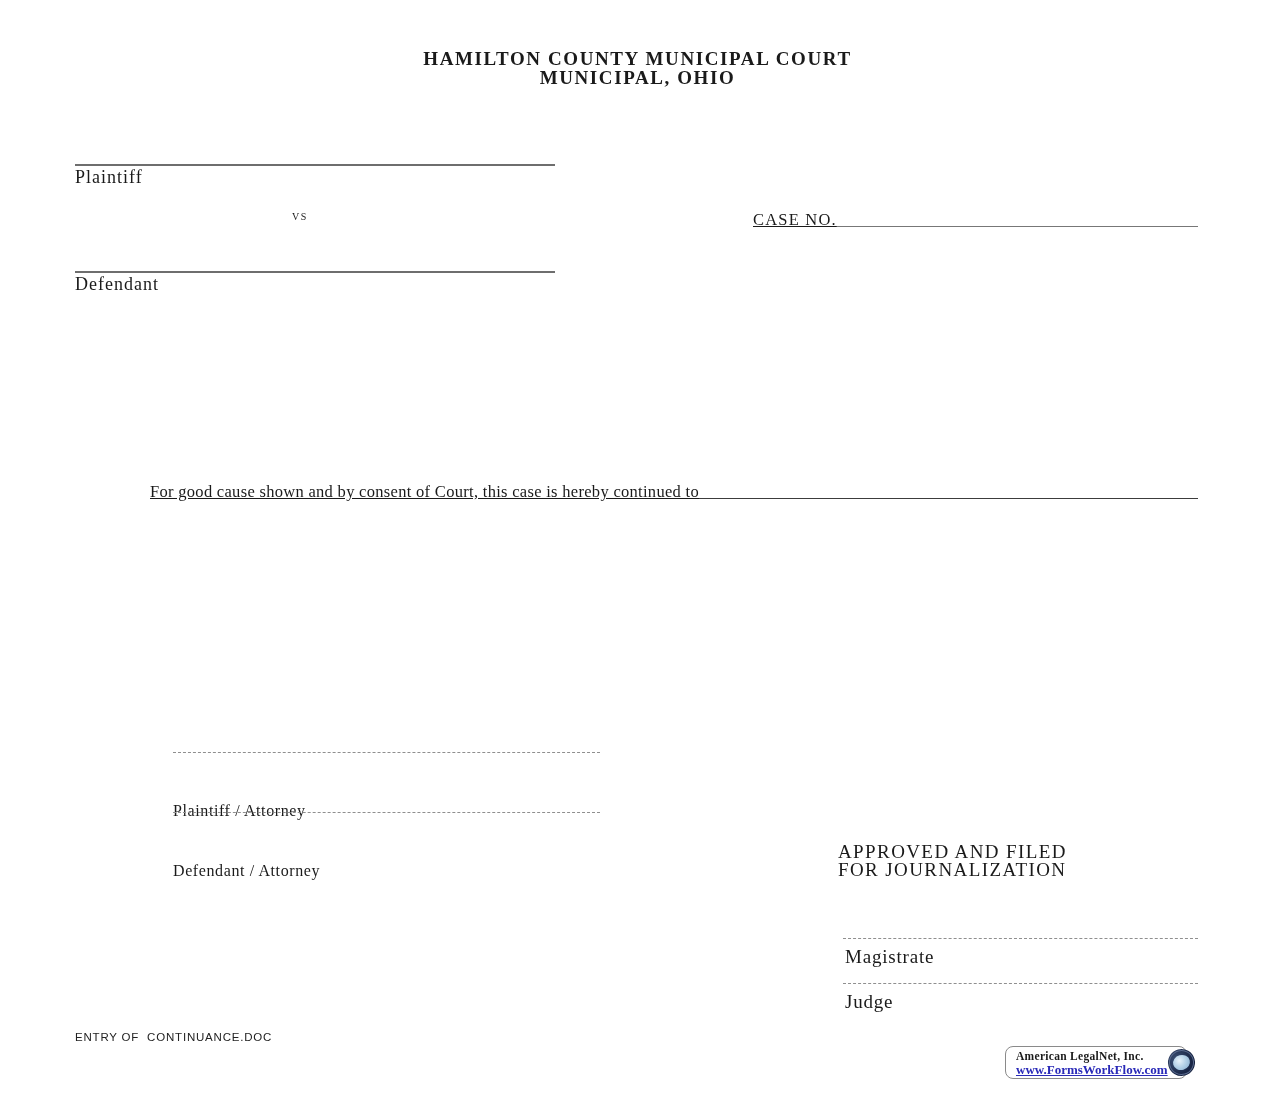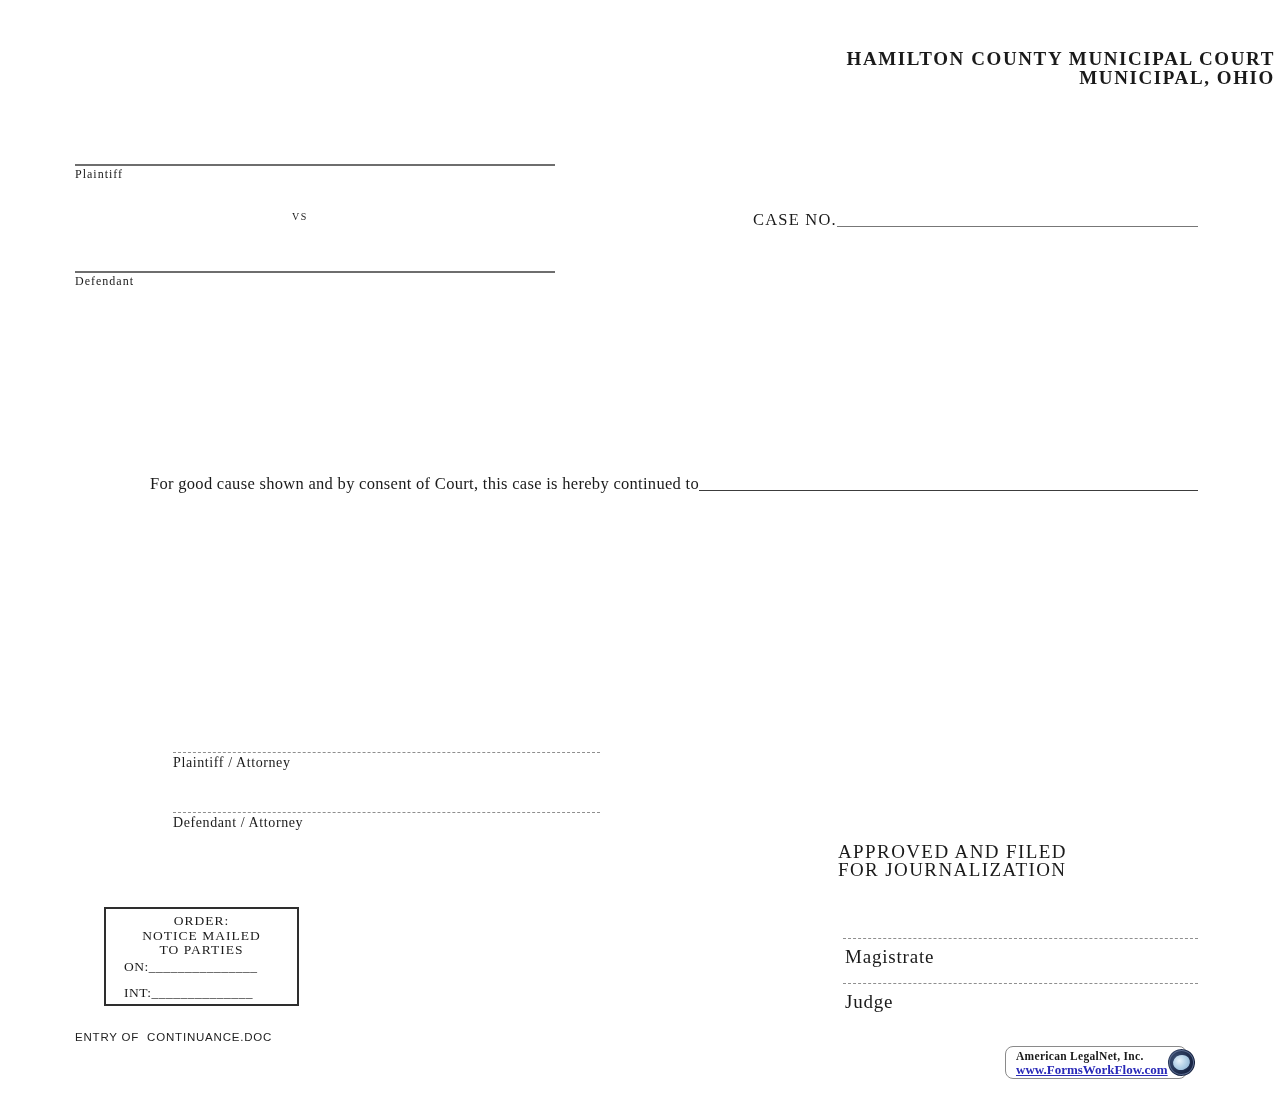--- a/index.html
+++ b/index.html
@@ -11,48 +11,48 @@
     background: #ffffff;
     font-family: "Liberation Serif", serif;
     color: #1a1a1a;
     overflow: hidden;
   }
   .abs { position: absolute; }
 
   
   .doc-title {
     left: 0; right: 0; top: 49px;
-    text-align: right;
+    text-align: center;
     font-weight: bold;
     font-size: 19px;
     letter-spacing: 1.6px;
     line-height: 19px;
   }
   .doc-title .t-line { display: block; }
 
   
   .rule { border-top: 2px solid #6e6e6e; }
   .rule-dashed { border-top: 1.5px dashed #8f8f8f; }
 
   .flex-row { display: flex; align-items: flex-end; }
-  .flex-row .lead { white-space: nowrap; }
+  .flex-row .lead { white-space: nowrap; text-decoration: underline; }
   .flex-row .fill-line { flex: 1; margin-bottom: 3px; }
 
   
-  .cap-label { font-size: 12px; letter-spacing: 1px; }
+  .cap-label { font-size: 18px; letter-spacing: 1px; }
   .vs-label { font-size: 10px; letter-spacing: 1.5px; }
   .case-no .lead { font-size: 16.5px; letter-spacing: 1.2px; }
   .case-no .fill-line { border-top: 1.5px solid #777; }
 
   
-  .body-sentence { font-size: 16.5px; letter-spacing: 0.3px; }
+  .body-sentence { font-size: 16.5px; letter-spacing: 0.3px; margin-top: 8px; }
   .body-sentence .fill-line { border-top: 1.5px solid #3c3c3c; }
 
   
-  .sig-label { font-size: 14px; letter-spacing: 0.6px; }
+  .sig-label { font-size: 16px; letter-spacing: 0.6px; margin-top: 47px; }
 
   
   .journal-heading {
     font-size: 19px;
     letter-spacing: 1.4px;
     line-height: 17.5px;
   }
   .date-row .lead { font-size: 17.5px; letter-spacing: 2.2px; }
   .date-row .fill-line { border-top: 1.5px solid #9a9a9a; }
   .officer-label { font-size: 19px; letter-spacing: 0.8px; }
@@ -167,33 +167,20 @@
     <div>FOR JOURNALIZATION</div>
   </div>
 
 
   <div class="abs rule-dashed" style="left:843px; top:938px; width:355px;"></div>
   <div class="abs officer-label" style="left:845px; top:946px;">Magistrate</div>
 
   <div class="abs rule-dashed" style="left:843px; top:983px; width:355px;"></div>
   <div class="abs officer-label" style="left:845px; top:991px;">Judge</div>
 
-  <div class="abs order-box">
-    <div class="centered order-head">
-      <div>ORDER:</div>
-      <div>NOTICE MAILED</div>
-      <div>TO PARTIES</div>
-    </div>
-    <div class="blank-row" style="top:50px;">
-      <span>ON:</span><span>_______________</span>
-    </div>
-    <div class="blank-row" style="top:76px;">
-      <span>INT:</span><span>______________</span>
-    </div>
-  </div>
 
   <div class="abs doc-filename" style="left:75px; top:1031px;">ENTRY OF  CONTINUANCE.DOC</div>
 
   <div class="abs brand-badge">
     <div class="brand-text">
       <div class="brand-company">American LegalNet, Inc.</div>
       <div class="brand-url" id="brand-url" style="color: rgb(42, 42, 184);">www.FormsWorkFlow.com</div>
     </div>
     <div class="globe">
       <div class="globe-ring"></div>

